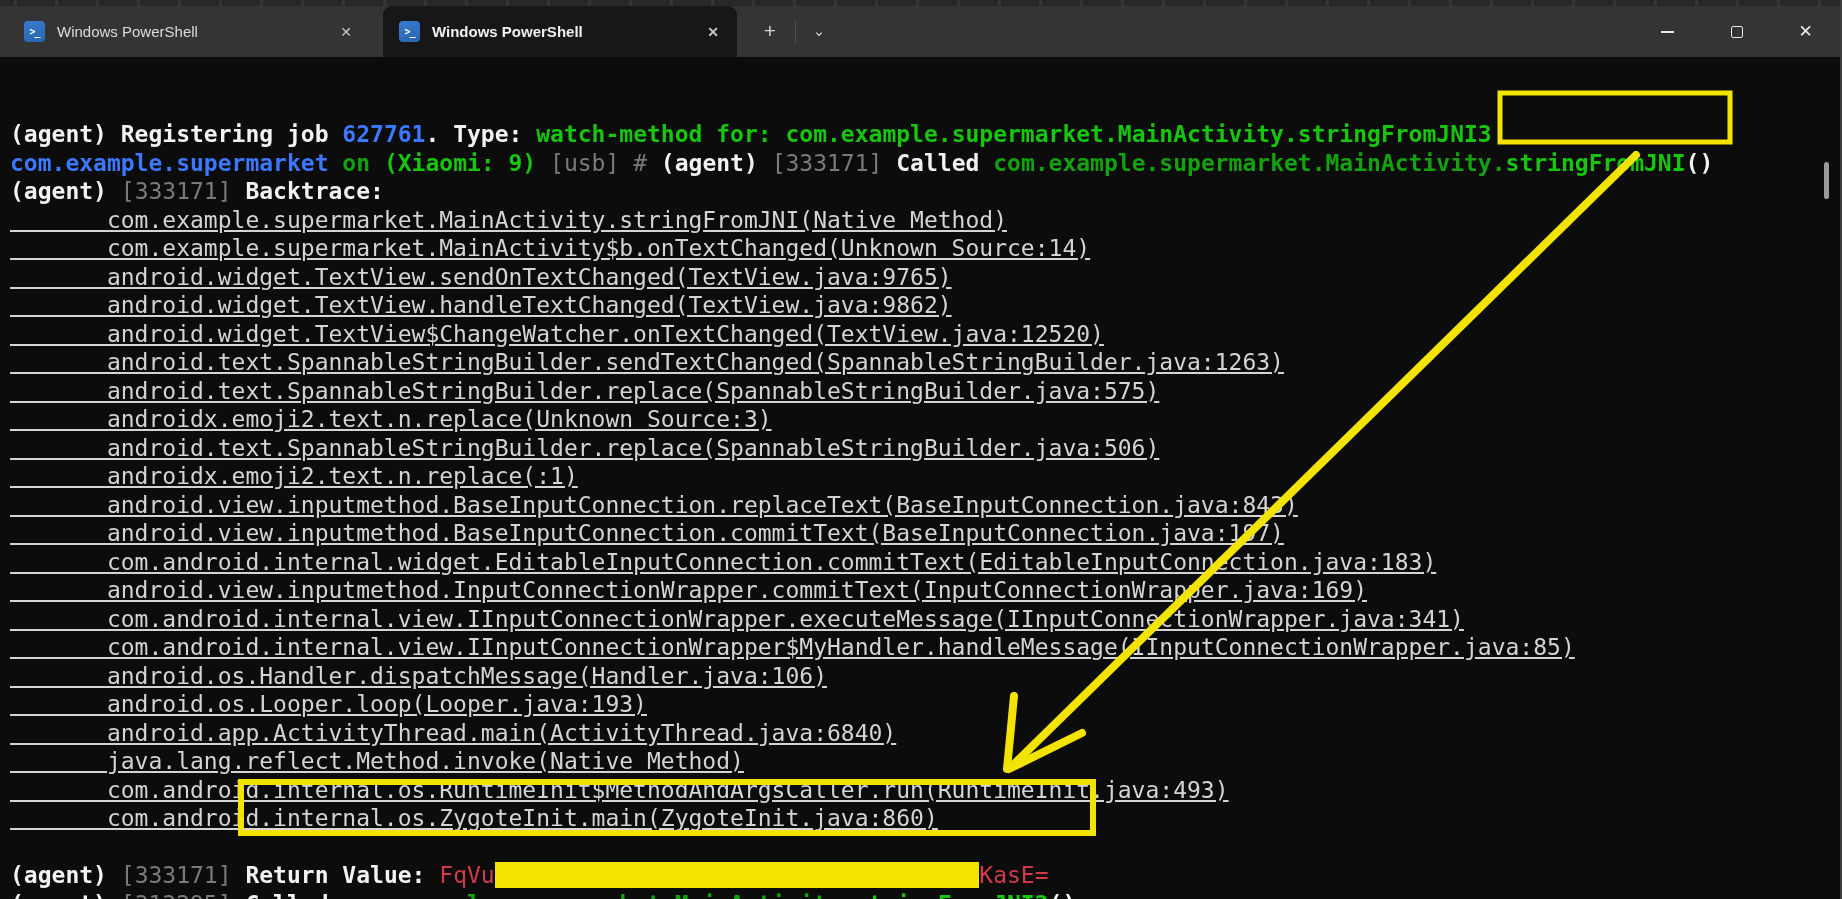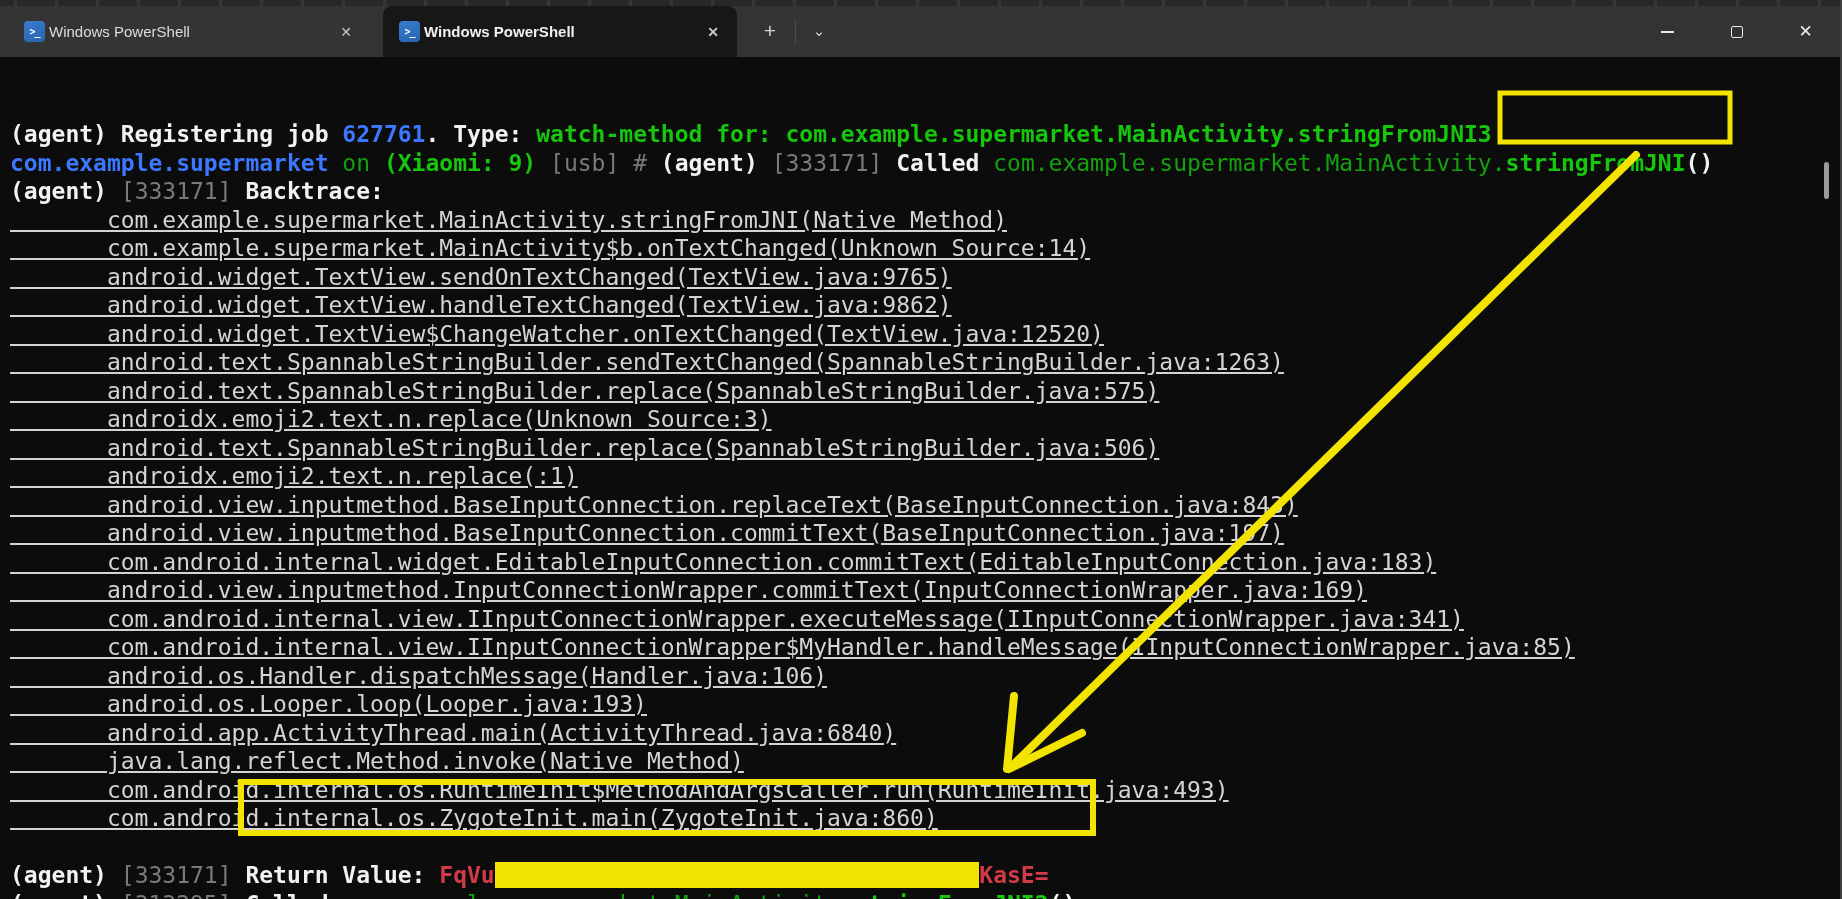--- a/index.html
+++ b/index.html
@@ -35,21 +35,21 @@
     position:absolute;left:383px;width:354px;background:var(--activetab);
     border-radius:9px 9px 0 0;color:#f0f0f0;font-weight:600;
   }
   .ps-icon{
     width:21px;height:21px;margin-left:16px;border-radius:4px;flex:0 0 auto;
     background:linear-gradient(160deg,#3a7bd0,#2664ad);
     color:#fff;font-size:10px;font-weight:bold;
     display:flex;align-items:center;justify-content:center;
     font-family:"DejaVu Sans Mono",monospace;letter-spacing:-1px;
   }
-  .tab-label{margin-left:4px;flex:1 1 auto;white-space:nowrap;overflow:hidden;}
+  .tab-label{margin-left:12px;flex:1 1 auto;white-space:nowrap;overflow:hidden;}
   .tab-close{
     width:28px;height:28px;margin-right:10px;border-radius:4px;flex:0 0 auto;
     display:flex;align-items:center;justify-content:center;
     color:#c8c8c8;font-size:14px;cursor:pointer;
   }
   .bar-btn{
     position:absolute;top:8px;width:36px;height:34px;border-radius:4px;
     display:flex;align-items:center;justify-content:center;
     color:#cfcfcf;font-size:18px;cursor:pointer;
   }
@@ -67,23 +67,23 @@
     position:absolute;left:0;top:57px;right:0;bottom:0;background:var(--term-bg);
     padding:6px 0 0 10px;
     font-family:"DejaVu Sans Mono",monospace;font-size:23px;line-height:28.5px;
     color:var(--white);white-space:pre;overflow:hidden;
   }
   .tline{height:28.5px;}
   .seg-white{color:var(--white);text-decoration:underline;}
   .seg-wb{color:var(--wb);font-weight:700;}
   .seg-dim{color:var(--dim);}
   .seg-blue{color:var(--blue);font-weight:700;}
-  .seg-green{color:var(--green);font-weight:400;}
+  .seg-green{color:var(--green);font-weight:700;}
   .seg-bgreen{color:var(--bgreen);font-weight:700;}
-  .seg-red{color:var(--red);font-weight:700;text-align:center;}
+  .seg-red{color:var(--red);font-weight:400;text-align:center;}
   .seg-redacted{background:var(--yellow);}
   
   #scrollbar-thumb{
     position:absolute;right:11px;top:162px;width:5px;height:37px;
     background:#9a9a9a;border-radius:3px;cursor:pointer;
   }
   
   #annotation-overlay{position:absolute;left:0;top:0;width:1842px;height:899px;pointer-events:none;}
 </style>
 </head>

